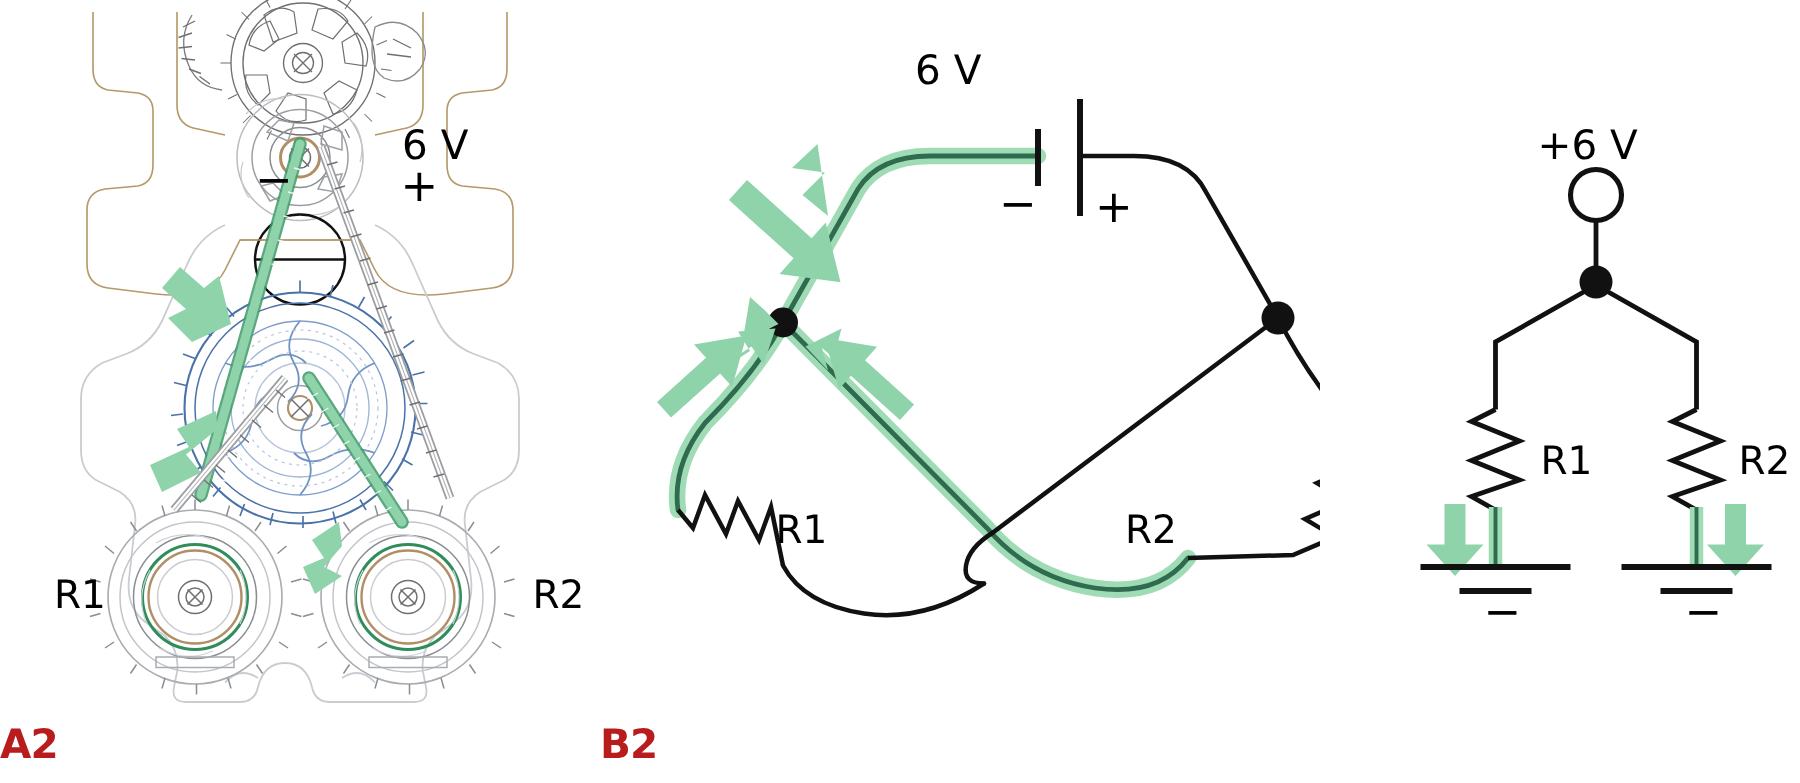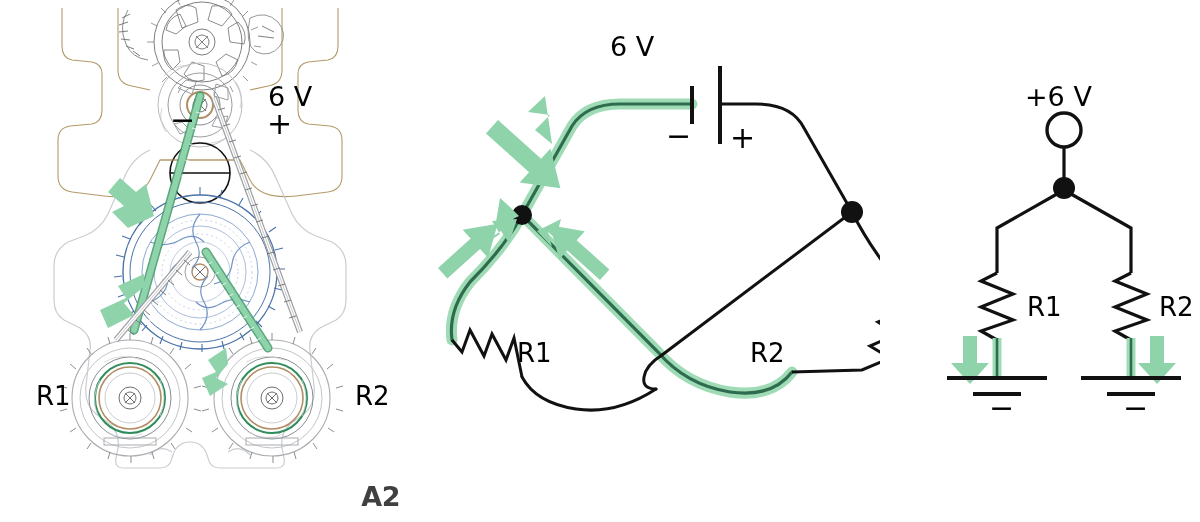--- a/index.html
+++ b/index.html
@@ -32,25 +32,25 @@
     position: absolute;
     top: 0; left: 0;
     width: 100%;
     height: 100%;
     display: block;
   }
   .caption {
     position: absolute;
     bottom: 10px;
     width: 100%;
-    text-align: right;
+    text-align: left;
     font-family: "DejaVu Sans", sans-serif;
     font-weight: bold;
     font-size: 27px;
-    color: #404040;
+    color: #b91c1c;
     letter-spacing: -0.5px;
   }
   svg text {
     font-family: "DejaVu Sans", "Liberation Sans", sans-serif;
     fill: #000000;
   }
   .lbl      { font-size: 26px; }
   .lbl-sign { font-size: 30px; }
   .lbl-v    { font-size: 27px; }
 </style>
@@ -362,20 +362,21 @@
           <path d="M0,0 L0,14 L44,14 L44,26 L74,7 L44,-12 L44,0 Z"></path>
         </g>
       </g>
 
       <text class="lbl-v" x="210" y="56">6 V</text>
       <text class="lbl-sign" x="266" y="146">−</text>
       <text class="lbl-sign" x="330" y="148">+</text>
       <text class="lbl" x="117" y="362">R1</text>
       <text class="lbl" x="350" y="362">R2</text>
     </svg>
+    <div class="caption">B2</div>
   </div>
 
   <div class="panel" id="panel-c2">
     <svg class="panel-svg" viewBox="0 0 320 522">
 
       <circle cx="163" cy="130" r="17" fill="#ffffff" stroke="#111111" stroke-width="3.4"></circle>
 
       <g fill="none" stroke="#111111" stroke-width="3.2" stroke-linecap="butt">
         <line x1="163" y1="147" x2="163" y2="186"></line>
 

